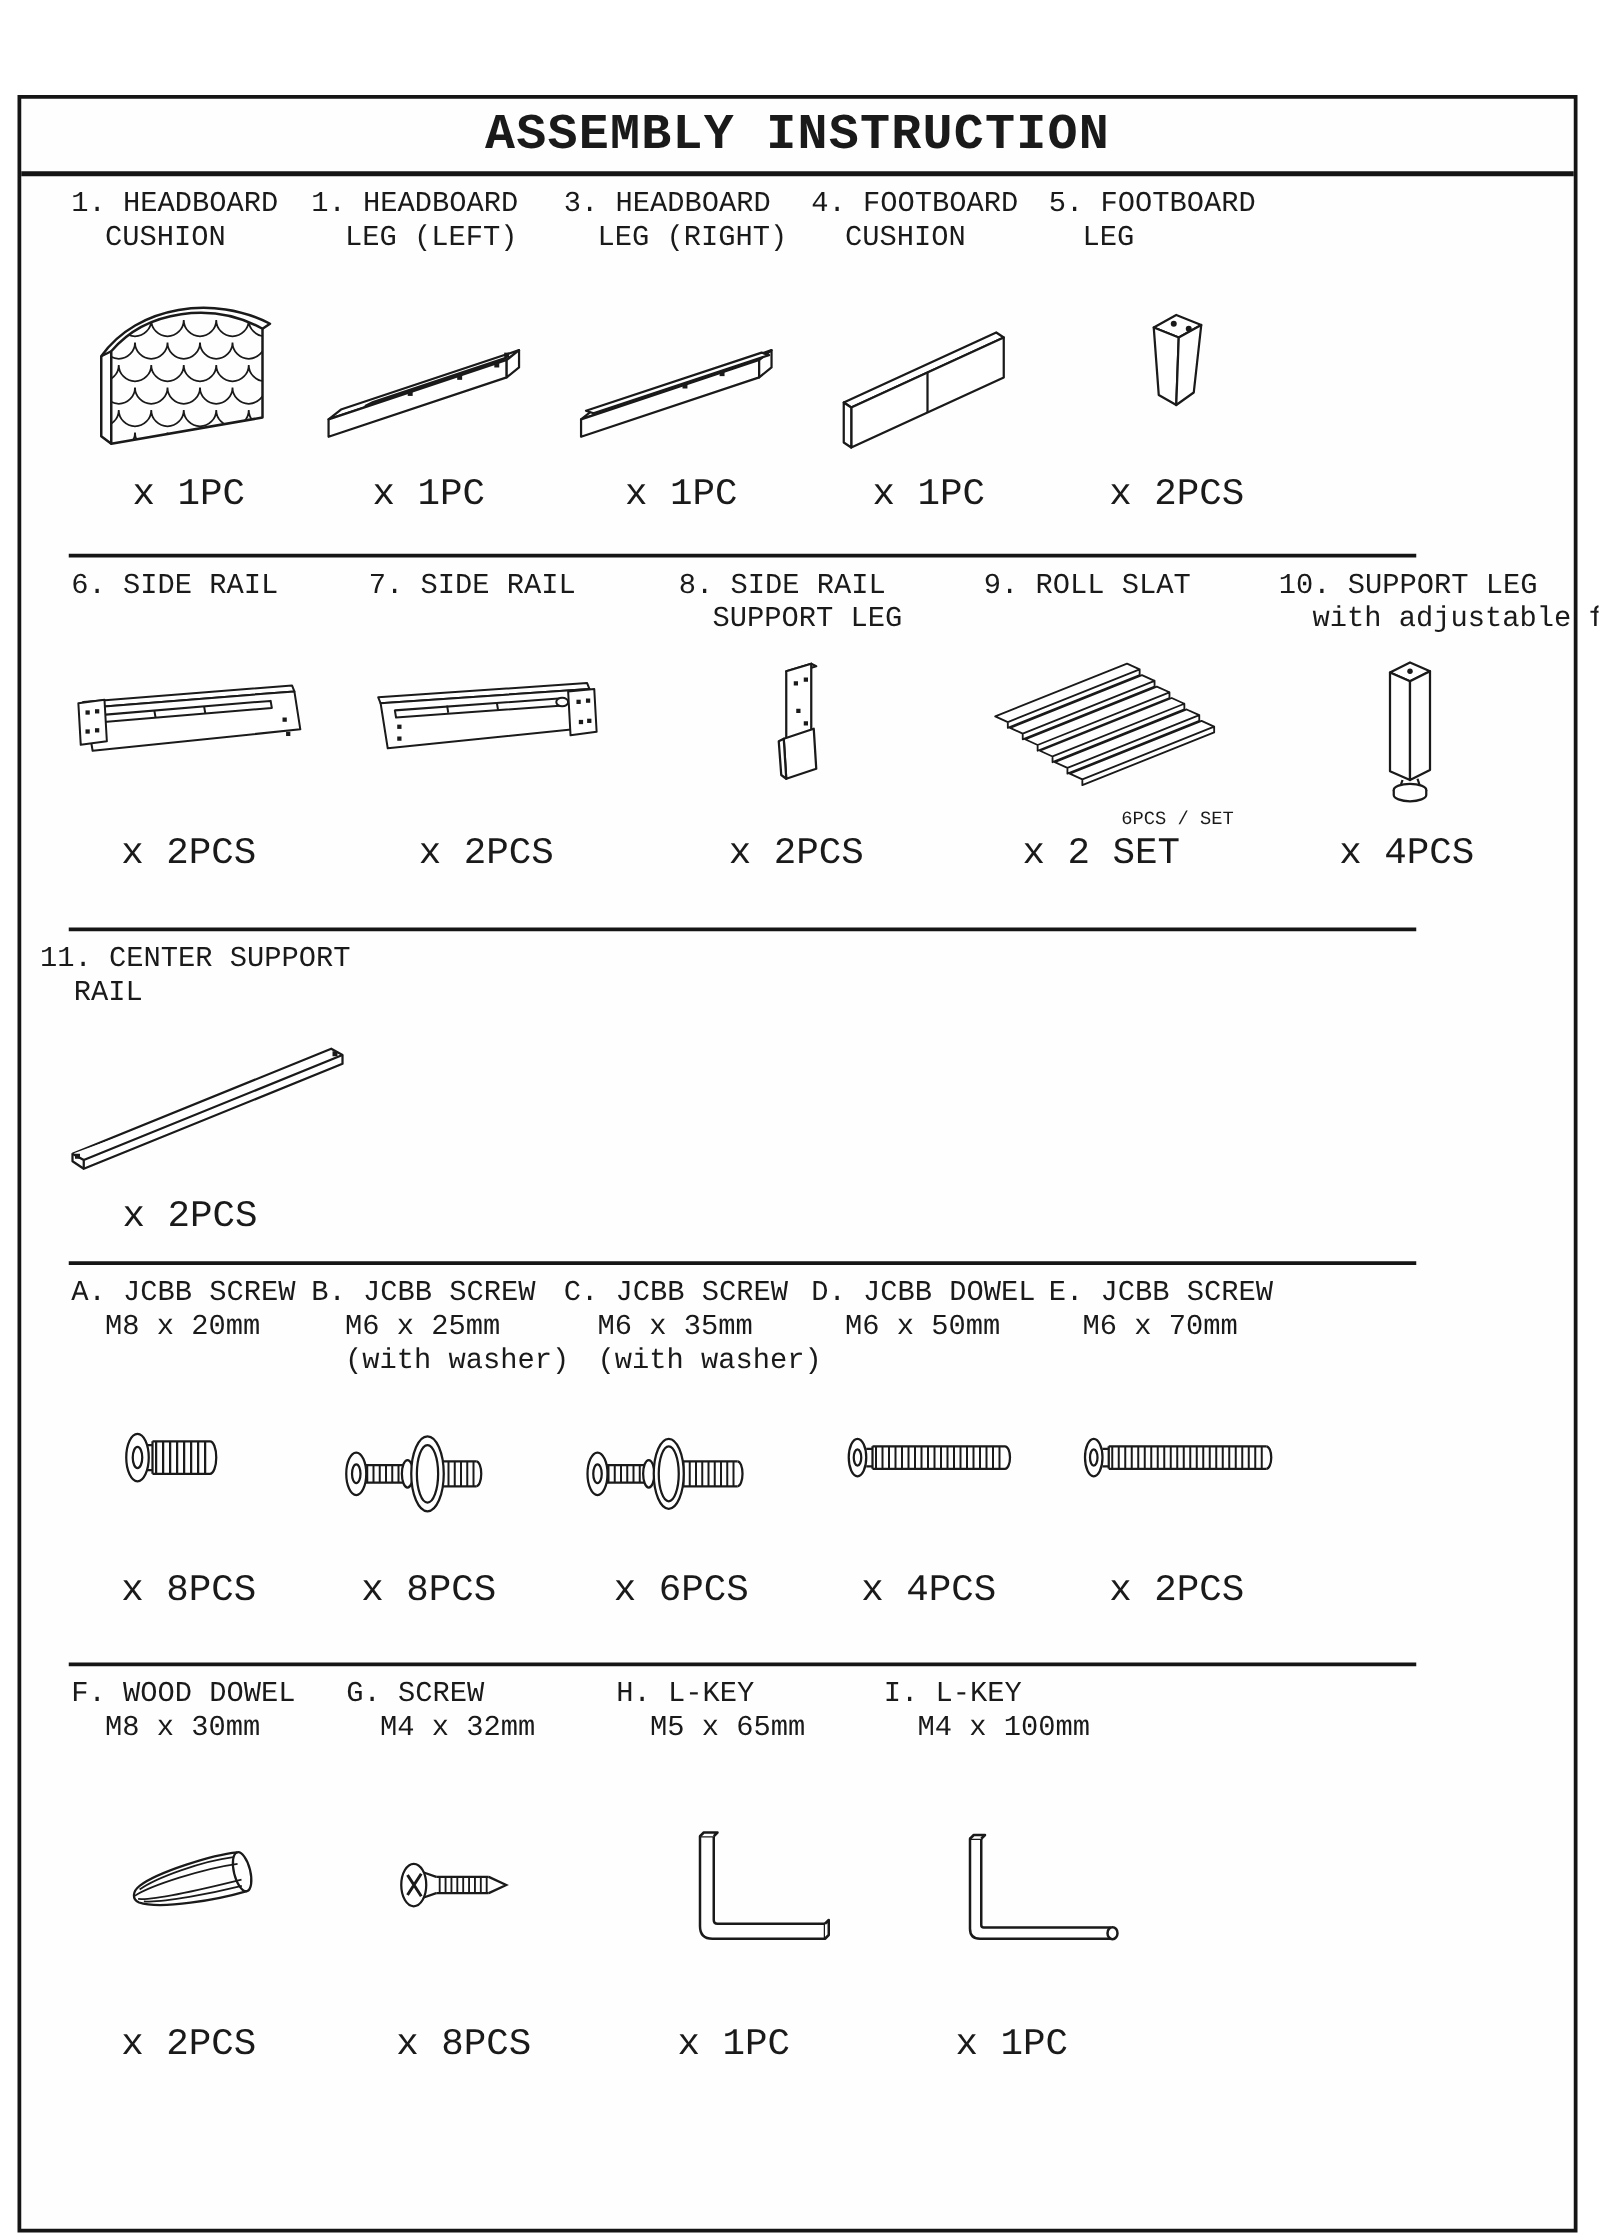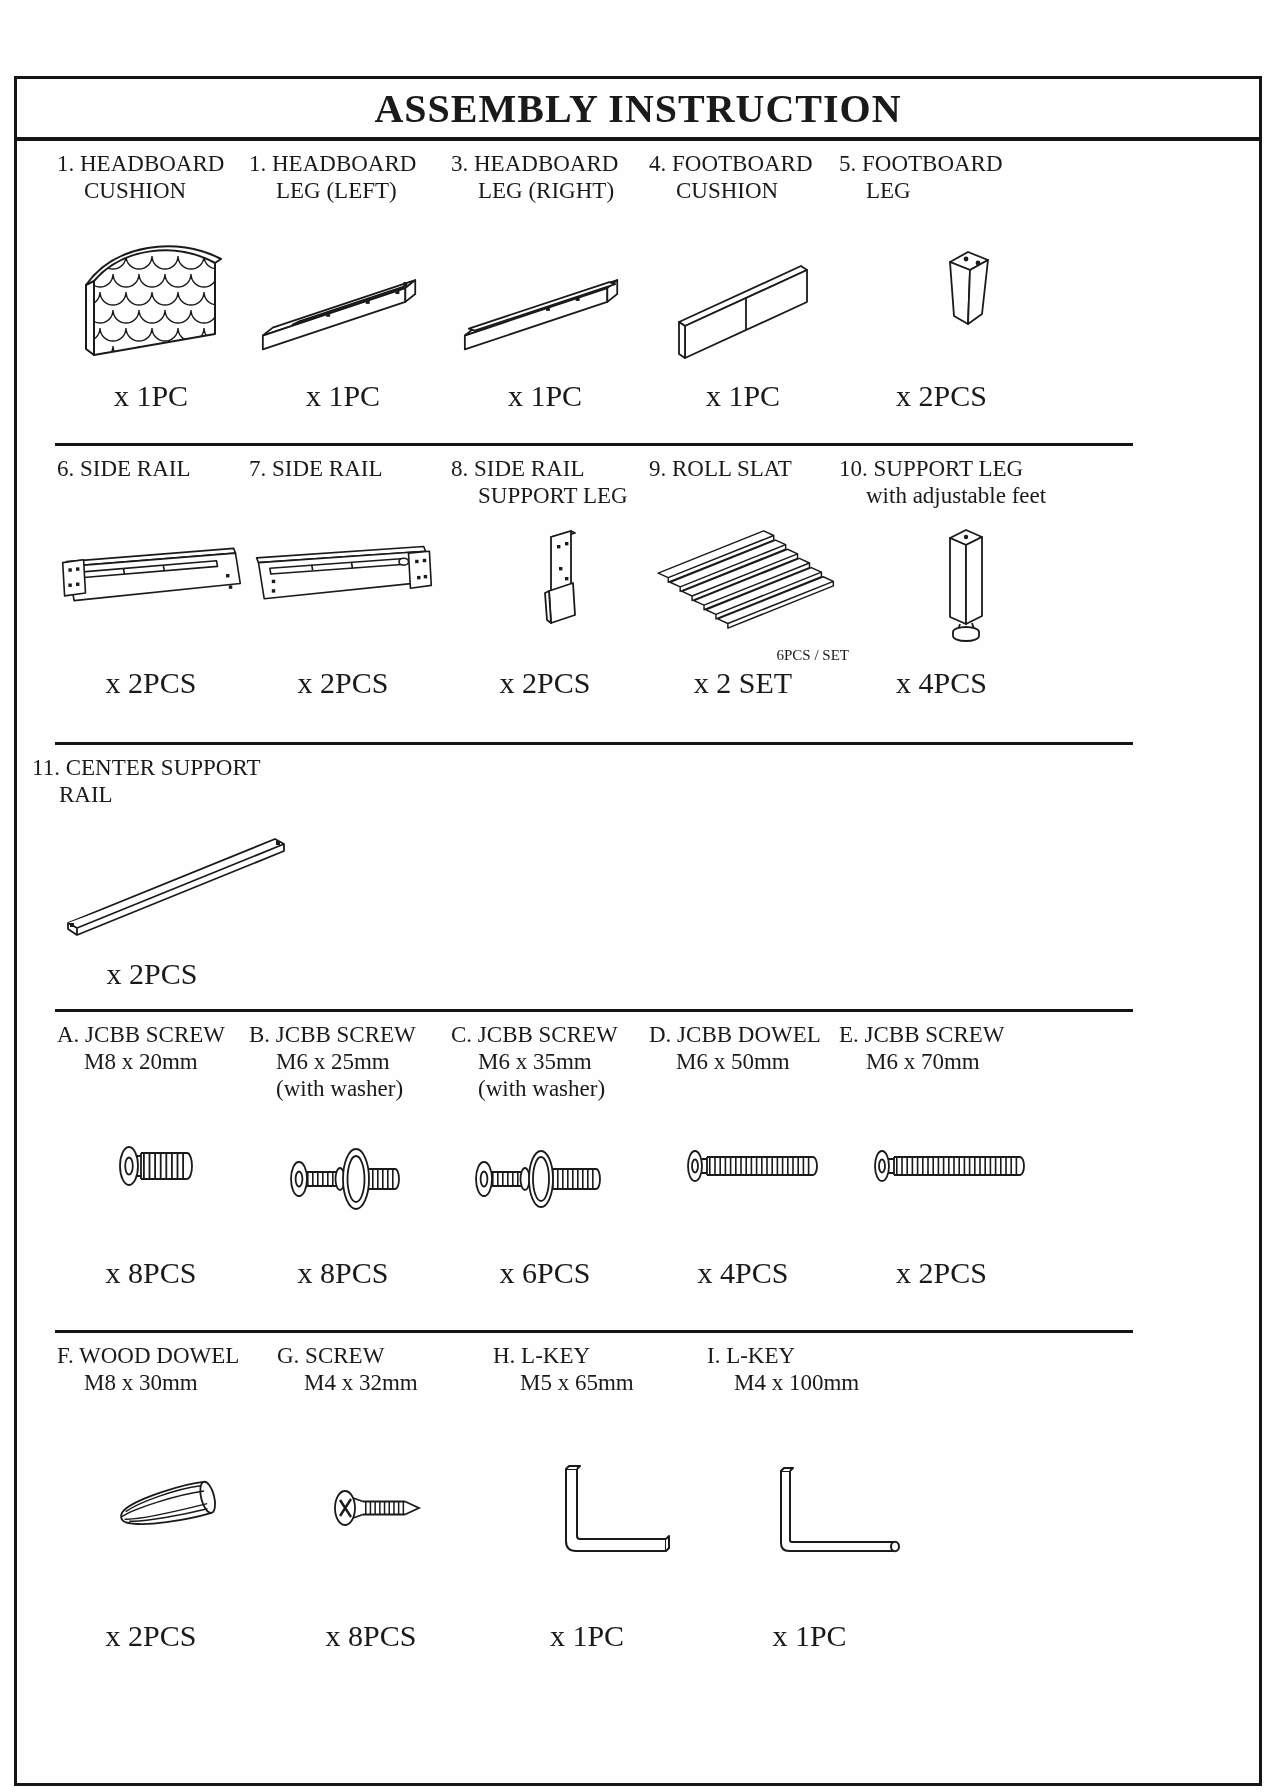--- a/index.html
+++ b/index.html
@@ -1,33 +1,33 @@
 <!DOCTYPE html>
 <html><head>
 <meta charset="utf-8">
 <style>
   html,body{margin:0;padding:0;background:#ffffff;}
   .page{position:relative;width:1279px;height:1792px;background:#ffffff;overflow:hidden;
-        font-family:Liberation Serif, serif;color:#1a1a1a;}
+        font-family:Liberation Mono, monospace;color:#1a1a1a;}
   .doc{position:absolute;top:76px;left:14px;width:1248px;bottom:6px;
        border:3px solid #151515;box-sizing:border-box;background:#fefefe;}
   .title-bar{height:58px;border-bottom:4px solid #151515;display:flex;align-items:center;justify-content:center;}
   .title-bar h1{margin:0;font-size:40px;font-weight:bold;letter-spacing:1px;}
   .divider{height:3px;background:#151515;border:0;margin:0 0 0 38px;width:1078px;}
   .row{display:grid;grid-template-columns:192px 202px 198px 190px 1fr;
        margin-left:40px;margin-right:20px;box-sizing:border-box;padding-top:9px;}
   .row1{height:302px;}
-  .row2{height:296px;}
+  .row2{height:296px;gap:46px;}
   .row3{display:block;height:264px;margin-left:15px;}
   .row4{height:318px;}
   .row5{height:320px;grid-template-columns:200px 196px 194px 1fr;gap:20px;}
   .part{display:flex;flex-direction:column;align-items:flex-start;}
   .part-label{font-size:23px;line-height:27px;white-space:nowrap;}
   .indent{padding-left:27px;}
-  .part-fig{flex:1 1 auto;display:flex;align-items:center;justify-content:flex-end;
+  .part-fig{flex:1 1 auto;display:flex;align-items:center;justify-content:center;
             position:relative;width:188px;}
   .c5 .part-fig{width:205px;}
   .part-qty{font-size:30px;text-align:center;width:188px;margin-bottom:26px;white-space:nowrap;}
   .c5 .part-qty{width:205px;}
   .row1 .part-qty{margin-bottom:30px;}
   .row2 .part-qty{margin-bottom:42px;}
   .row4 .part-qty{margin-bottom:40px;}
   .row5 .part-qty{margin-bottom:0;}
   .row3 .part{height:100%;}
   .row3 .part-fig{width:280px;flex:1 1 auto;}

